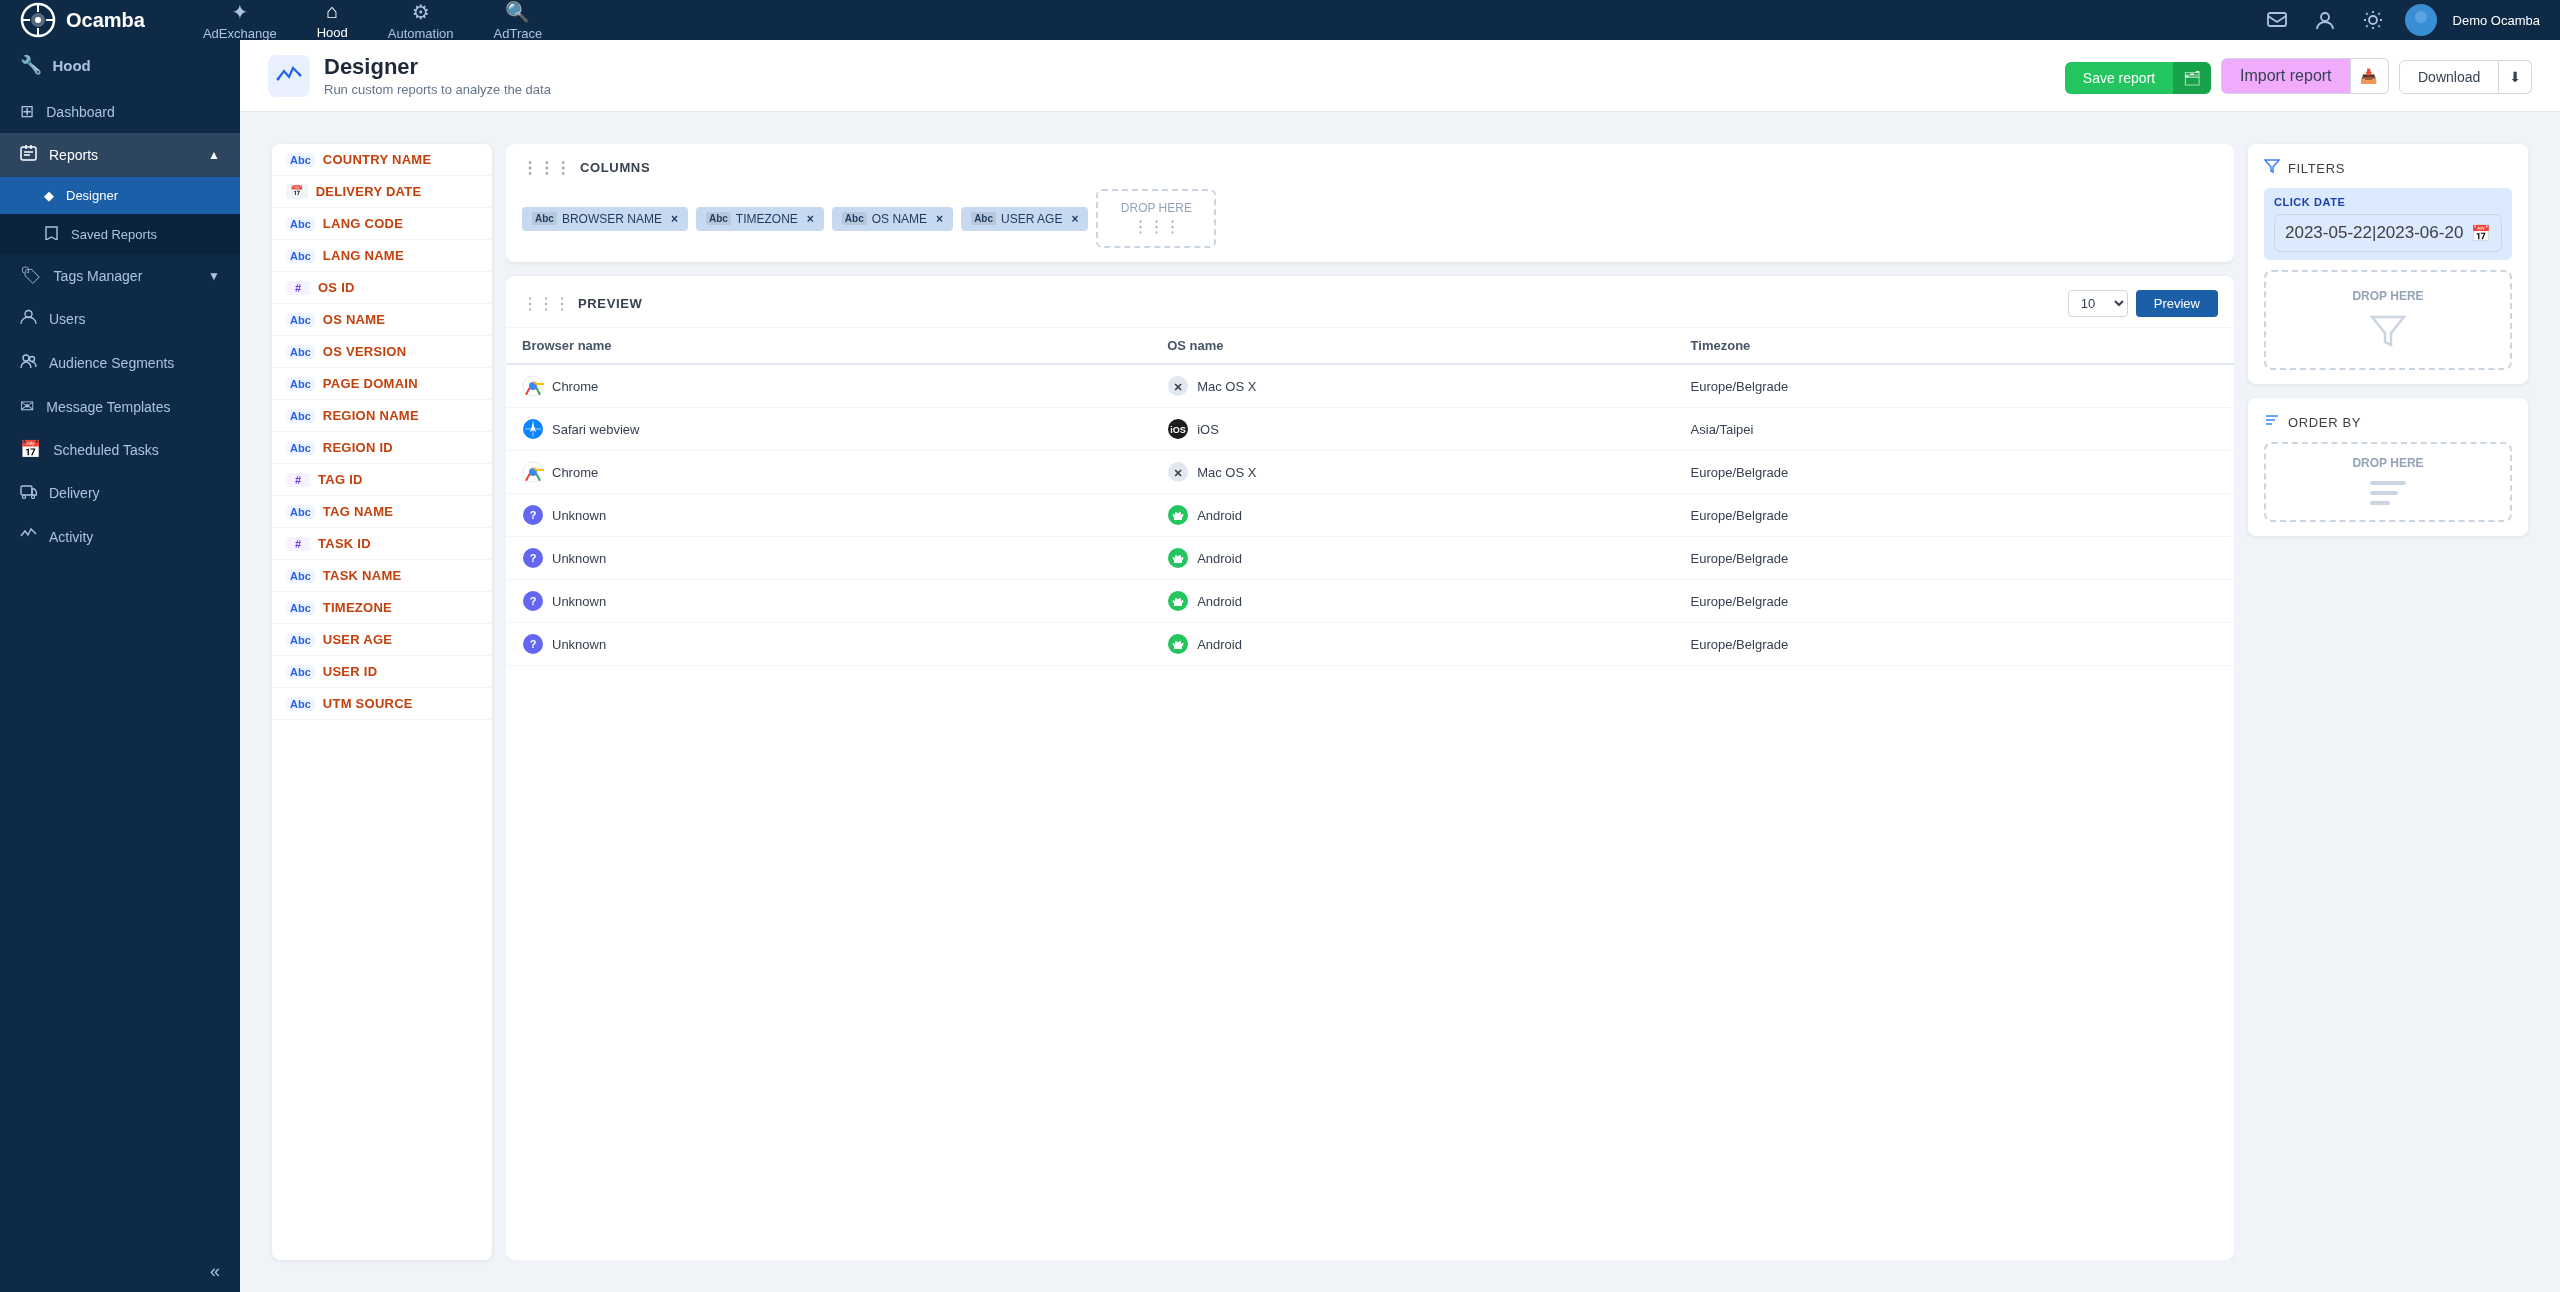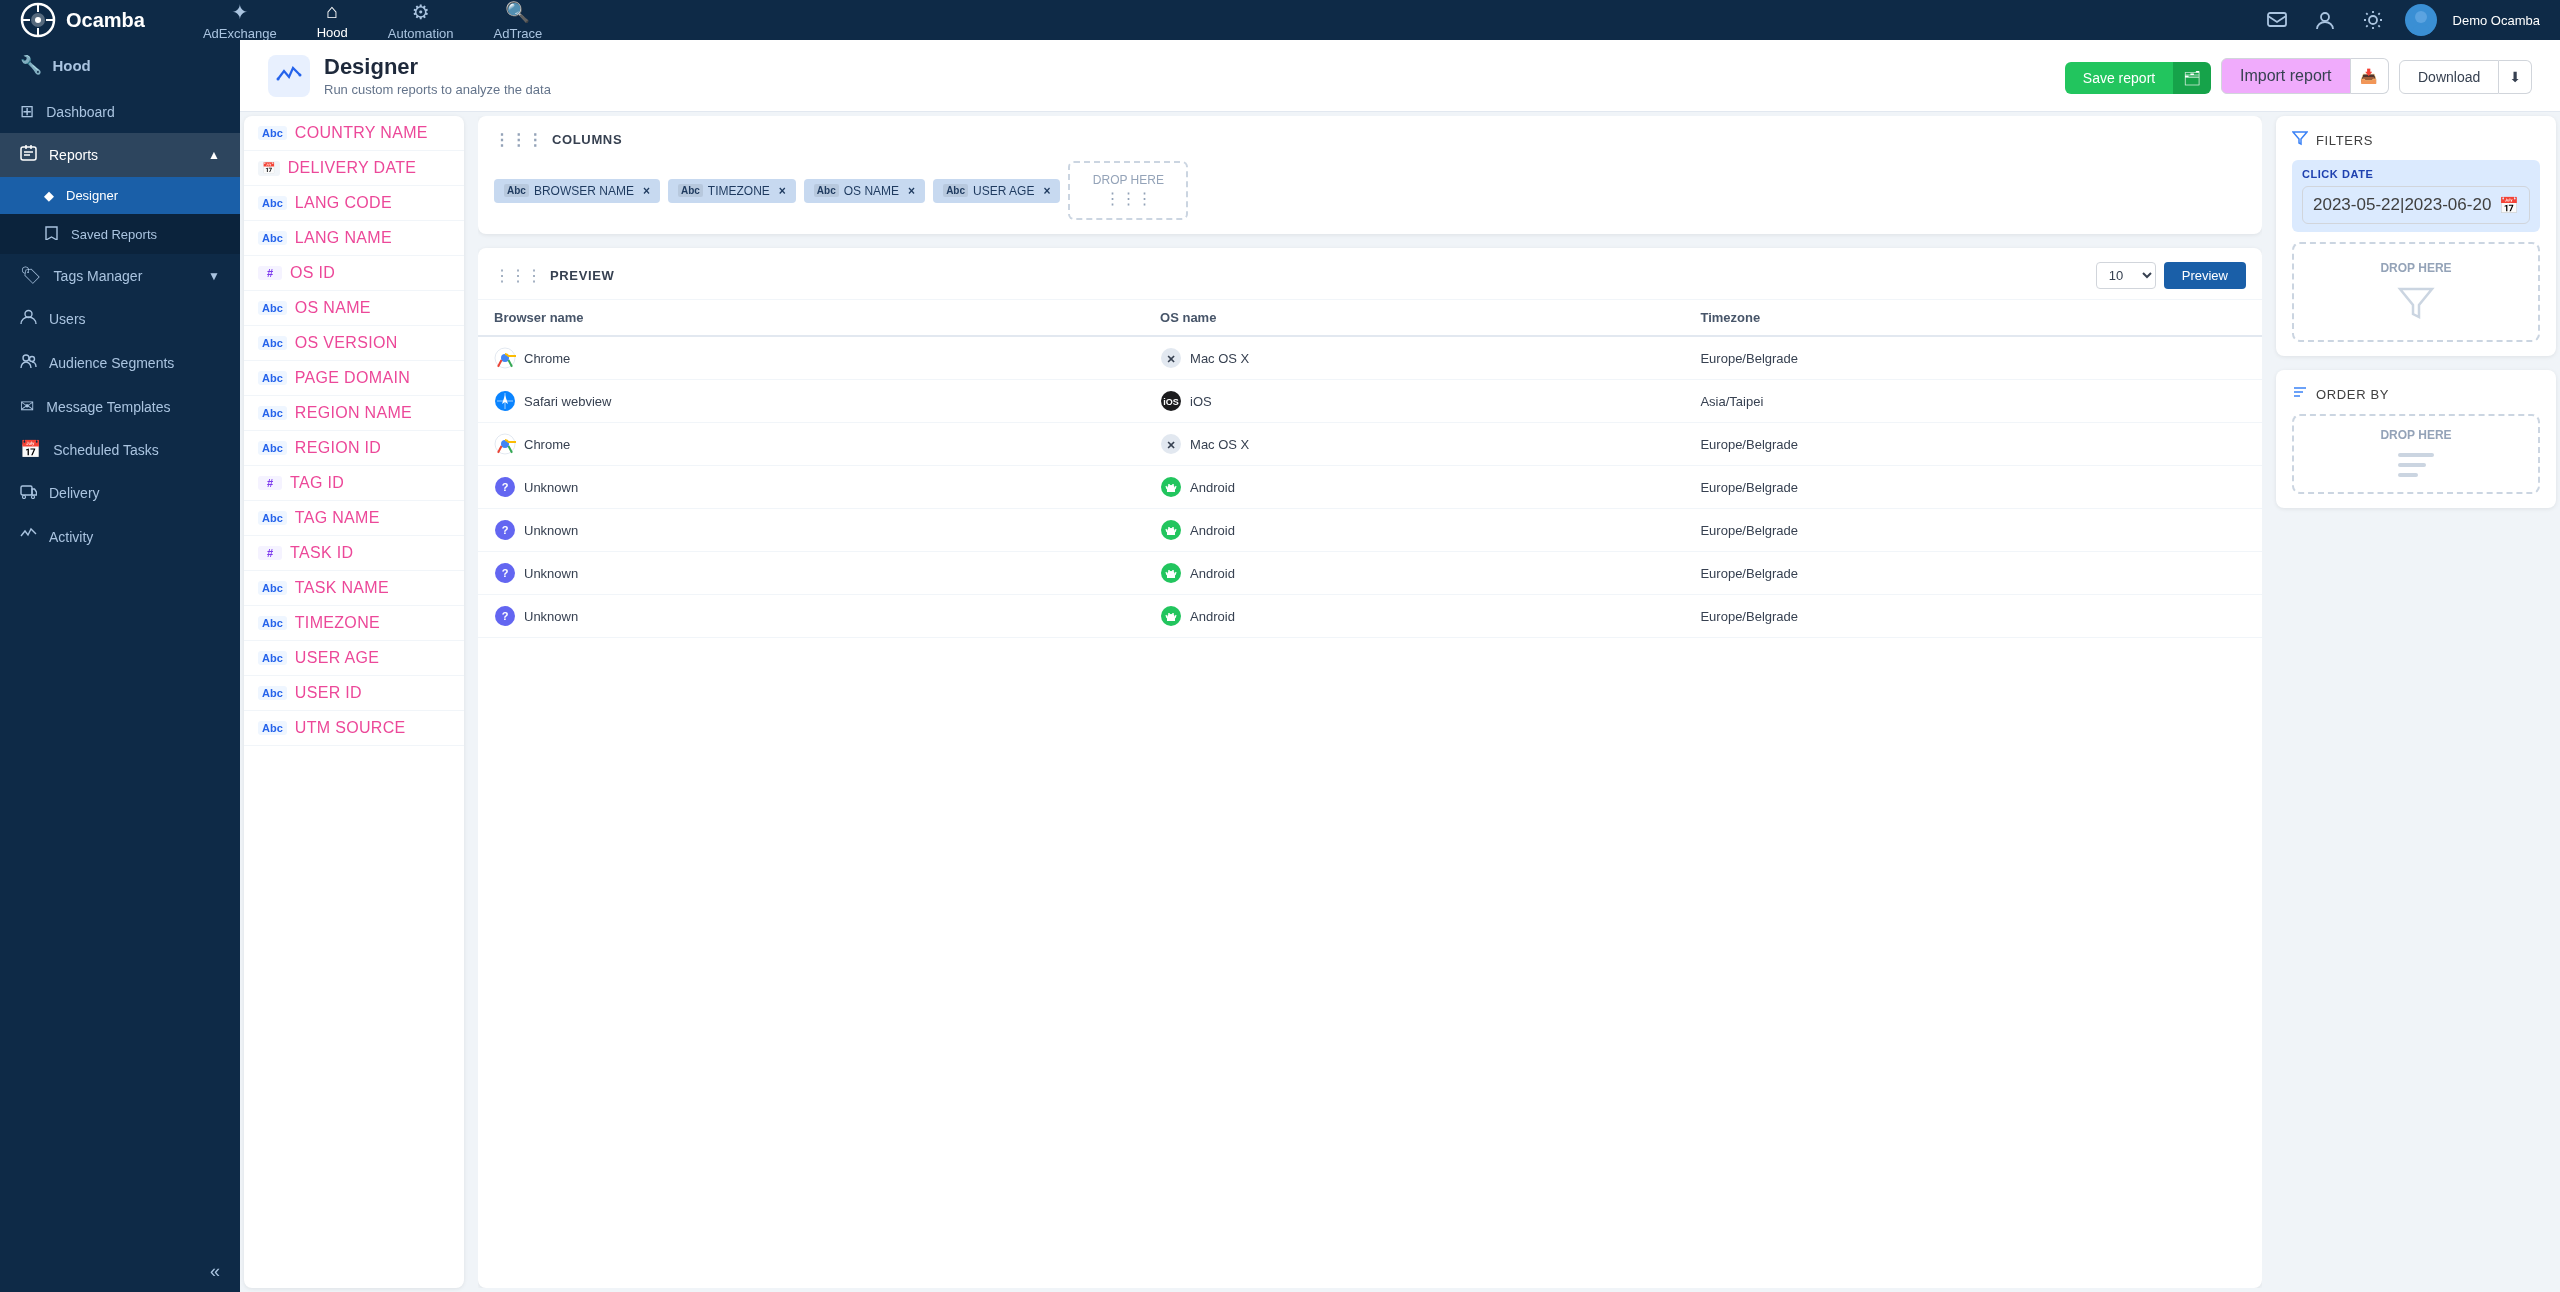--- a/index.html
+++ b/index.html
@@ -226,21 +226,21 @@
       border-radius: 0 6px 6px 0;
       cursor: pointer;
       font-size: 14px;
     }
 
     
     .designer-body {
       display: flex;
       flex: 1;
       overflow: hidden;
-      padding: 4px;
+      padding: 32px;
       gap: 14px;
     }
 
     
     .fields-panel {
       width: 220px;
       background: white;
       border-radius: 8px;
       box-shadow: 0 1px 4px rgba(0,0,0,0.08);
       overflow-y: auto;
@@ -269,21 +269,21 @@
     .field-type-hash {
       color: #7c3aed;
       font-size: 11px;
       font-weight: 700;
       background: #f5f3ff;
       padding: 1px 4px;
       border-radius: 3px;
       min-width: 24px;
       text-align: center;
     }
-    .field-name { font-size: 16px; font-weight: 400; color: #ec4899; letter-spacing: 0.02em; }
+    .field-name { font-size: 13px; font-weight: 700; color: #c2410c; letter-spacing: 0.02em; }
 
     
     .middle-panel {
       flex: 1;
       display: flex;
       flex-direction: column;
       gap: 14px;
       overflow: hidden;
     }
 

